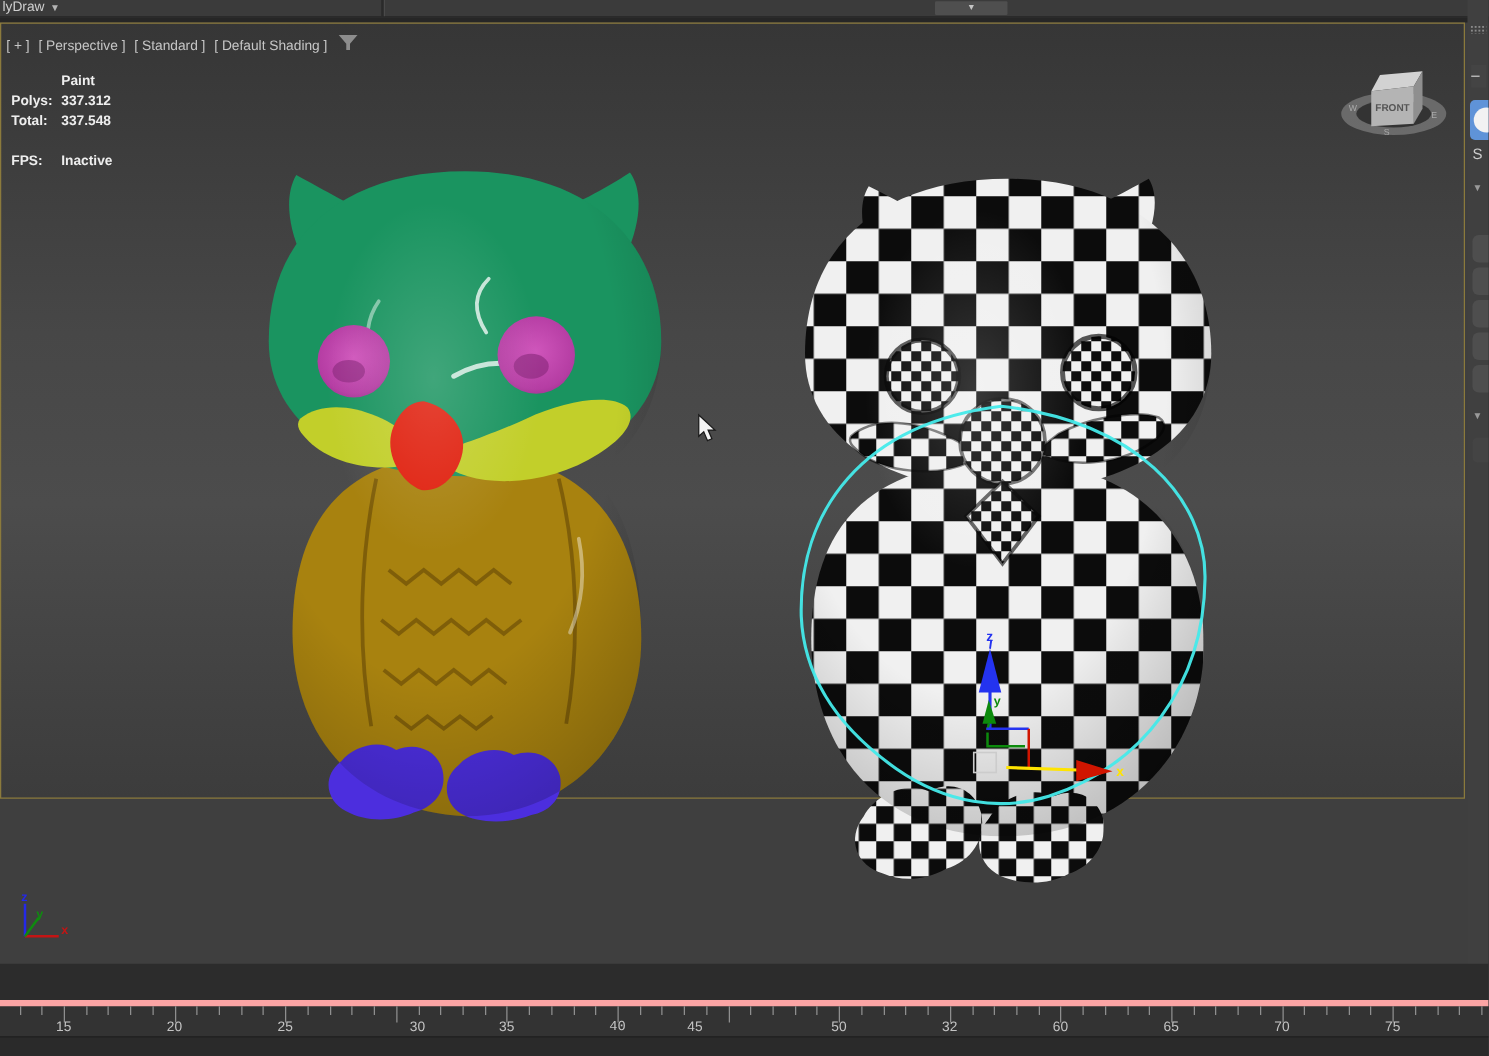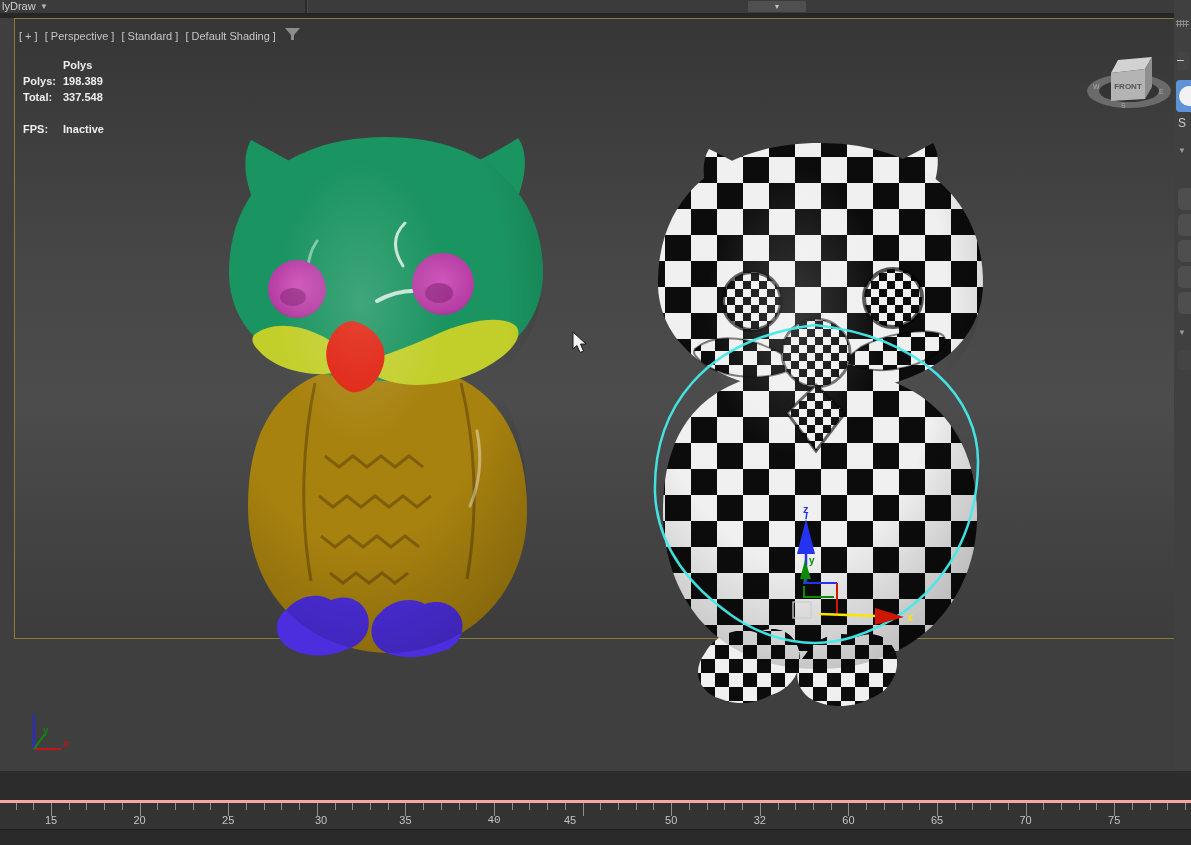--- a/index.html
+++ b/index.html
@@ -15,21 +15,21 @@
   #topbar-sep{position:absolute;left:305px;top:0;width:2px;height:13px;background:#2a2a2a;border-right:1px solid #4a4a4a;}
   #paintdeform-section{position:absolute;left:307px;top:0;width:438px;height:13px;background:#3d3d3d;}
   #paintdeform-label{position:absolute;left:0;top:0;width:100%;text-align:center;font-size:11px;line-height:12px;color:#d2d2d2;}
   #ribbon-dropdown{position:absolute;left:748px;top:1px;width:58px;height:11px;background:#4f4f4f;border-radius:1px;}
   #ribbon-dropdown span{display:block;text-align:center;font-size:7px;line-height:11px;color:#c5c5c5;}
   #topgap{position:absolute;left:0;top:14px;width:1191px;height:4px;background:#262626;}
 
   
   #viewport{position:absolute;left:0;top:18px;width:1172px;height:621px;
             border:1px solid var(--viewport-border,#8b7a3c);box-sizing:border-box;
-            background:linear-gradient(180deg,#363636 0%,#474747 40%,#4c4c4c 62%,#414141 88%,#3c3c3c 100%);margin-left:14px;}
+            background:linear-gradient(180deg,#363636 0%,#474747 40%,#4c4c4c 62%,#414141 88%,#3c3c3c 100%);}
   #vp-label{position:absolute;left:4px;top:8px;font-size:11px;color:#c6c6c6;}
   #vp-label span{margin-right:4px;cursor:default;}
   #vp-stats{position:absolute;left:8px;top:38px;font-size:11px;font-weight:bold;color:#eeeeee;}
   #vp-stats .row{height:16px;line-height:16px;}
   #vp-stats .lab{display:inline-block;width:40px;}
   #vp-stats .total{margin-left:40px;}
   #vp-stats .fps{margin-top:16px;}
 
   #scene{position:absolute;left:0;top:0;}
 
@@ -41,21 +41,21 @@
            font-size:12px;line-height:16px;}
   #sb-circle-btn{position:absolute;left:2px;top:80px;width:15px;height:32px;background:#5f93d8;border-radius:4px 0 0 4px;}
   #sb-circle-btn .circ{position:absolute;right:-8px;top:6px;width:20px;height:20px;border-radius:50%;background:#f2f2f2;}
   #sb-s-label{position:absolute;left:4px;top:116px;font-size:12px;color:#cccccc;}
   .sb-caret{position:absolute;left:4px;font-size:8px;color:#9a9a9a;}
   .sb-btn{position:absolute;left:4px;width:13px;height:22px;background:#4e4e4e;border-radius:5px 0 0 5px;}
   #sb-btn-dim{position:absolute;left:4px;top:350px;width:13px;height:20px;background:#474747;border-radius:4px 0 0 4px;opacity:.6;}
 
   
   #band-upper{position:absolute;left:0;top:771px;width:1191px;height:29px;background:#2c2c2c;}
-  #ruler{position:absolute;left:0;top:800px;width:1191px;height:29px;background:#333333;border-top:3px solid #fca5a5;box-sizing:border-box;}
+  #ruler{position:absolute;left:0;top:800px;width:1191px;height:29px;background:#333333;border-top:5px solid #fca5a5;box-sizing:border-box;}
   .tick{position:absolute;top:0;width:1px;background:#8f8f8f;}
   .tick.minor{height:7px;}
   .tick.major{height:13px;}
   .tick-label{position:absolute;top:11px;transform:translateX(-50%);font-size:11px;color:#c4c4c4;}
   #band-lower{position:absolute;left:0;top:829px;width:1191px;height:16px;background:#2a2a2a;border-top:1px solid #1f1f1f;box-sizing:border-box;}
 </style>
 </head>
 <body>
 
 <div id="app">
@@ -75,22 +75,22 @@
       <span>[ + ]</span>
       <span>[ Perspective ]</span>
       <span>[ Standard ]</span>
       <span>[ Default Shading ]</span>
       <svg width="20" height="16" style="vertical-align:-3px">
         <polygon points="2,1 17,1 11,8 11,13 8,13 8,8" fill="#8d8d8d"></polygon>
       </svg>
     </div>
 
     <div id="vp-stats">
-      <div class="row total">Polys</div>
-      <div class="row"><span class="lab">Polys:</span><span>198.389</span></div>
+      <div class="row total">Paint</div>
+      <div class="row"><span class="lab">Polys:</span><span>337.312</span></div>
       <div class="row"><span class="lab">Total:</span><span>337.548</span></div>
       <div class="row fps"><span class="lab">FPS:</span><span>Inactive</span></div>
     </div>
 
     <svg id="scene" width="1170" height="751" viewBox="0 18 1170 751">
       <defs>
         <pattern id="chk26" width="52" height="52" patternUnits="userSpaceOnUse">
           <rect width="52" height="52" fill="var(--checker-light)"></rect>
           <rect x="0" y="0" width="26" height="26" fill="var(--checker-dark)"></rect>
           <rect x="26" y="26" width="26" height="26" fill="var(--checker-dark)"></rect>
@@ -260,39 +260,39 @@
       <div class="tick minor" style="left: 175.04px;"></div>
       <div class="tick minor" style="left: 192.76px;"></div>
       <div class="tick minor" style="left: 210.48px;"></div>
       <div class="tick major" style="left: 228.2px;"></div>
       <div class="tick-label" style="left: 228.2px;">25</div>
       <div class="tick minor" style="left: 245.92px;"></div>
       <div class="tick minor" style="left: 263.64px;"></div>
       <div class="tick minor" style="left: 281.36px;"></div>
       <div class="tick minor" style="left: 299.08px;"></div>
       <div class="tick major" style="left: 316.8px;"></div>
-      <div class="tick-label" style="left: 321px;">30</div>
+      <div class="tick-label" style="left: 334px;">30</div>
       <div class="tick minor" style="left: 334.52px;"></div>
       <div class="tick minor" style="left: 352.24px;"></div>
       <div class="tick minor" style="left: 369.96px;"></div>
       <div class="tick minor" style="left: 387.68px;"></div>
       <div class="tick major" style="left: 405.4px;"></div>
       <div class="tick-label" style="left: 405.4px;">35</div>
       <div class="tick minor" style="left: 423.12px;"></div>
       <div class="tick minor" style="left: 440.84px;"></div>
       <div class="tick minor" style="left: 458.56px;"></div>
       <div class="tick minor" style="left: 476.28px;"></div>
       <div class="tick major" style="left: 494px;"></div>
       <div class="tick-label" style="left: 494px; font-family: Liberation Mono, monospace;">40</div>
       <div class="tick minor" style="left: 511.72px;"></div>
       <div class="tick minor" style="left: 529.44px;"></div>
       <div class="tick minor" style="left: 547.16px;"></div>
       <div class="tick minor" style="left: 564.88px;"></div>
       <div class="tick major" style="left: 582.6px;"></div>
-      <div class="tick-label" style="left: 570px;">45</div>
+      <div class="tick-label" style="left: 556px;">45</div>
       <div class="tick minor" style="left: 600.32px;"></div>
       <div class="tick minor" style="left: 618.04px;"></div>
       <div class="tick minor" style="left: 635.76px;"></div>
       <div class="tick minor" style="left: 653.48px;"></div>
       <div class="tick major" style="left: 671.2px;"></div>
       <div class="tick-label" style="left: 671.2px;">50</div>
       <div class="tick minor" style="left: 688.92px;"></div>
       <div class="tick minor" style="left: 706.64px;"></div>
       <div class="tick minor" style="left: 724.36px;"></div>
       <div class="tick minor" style="left: 742.08px;"></div>

